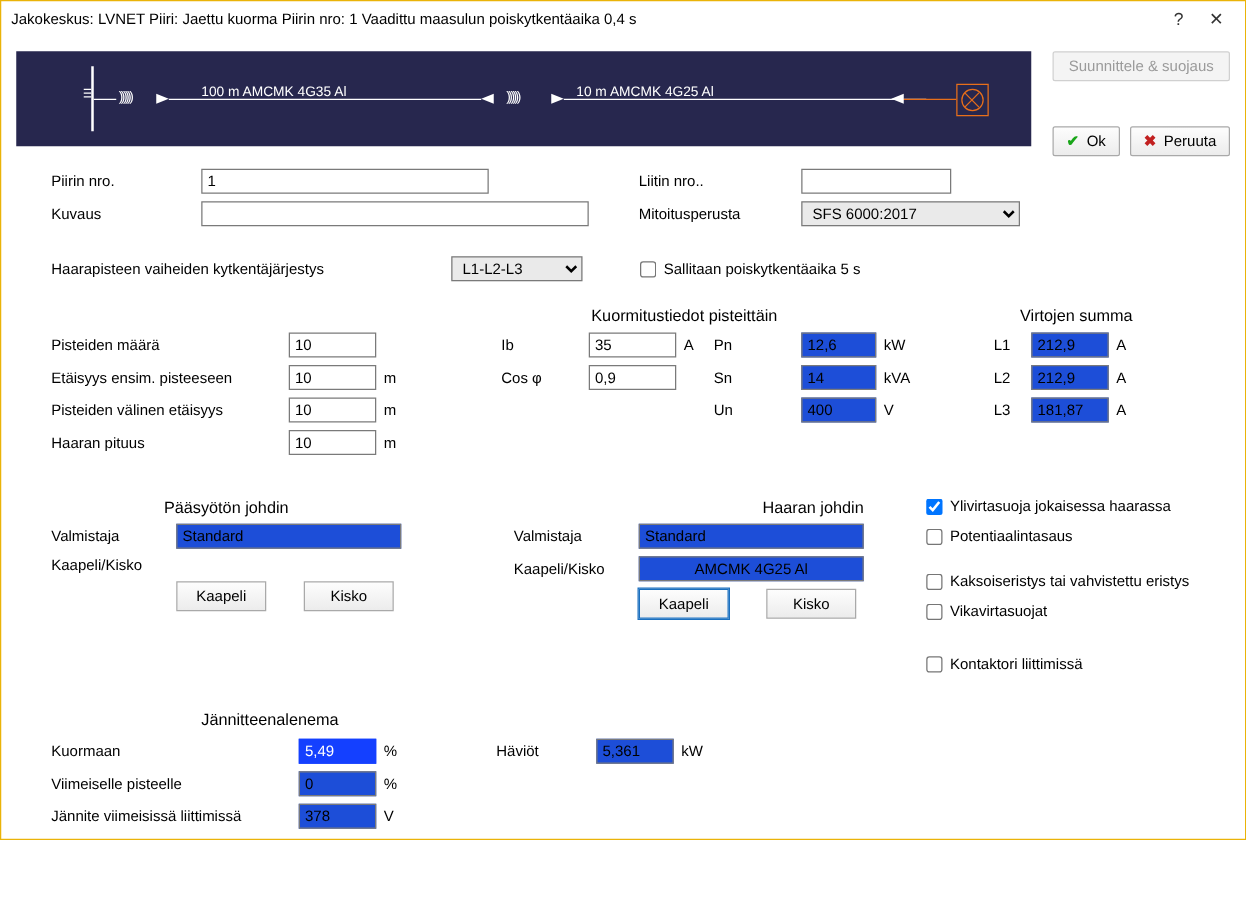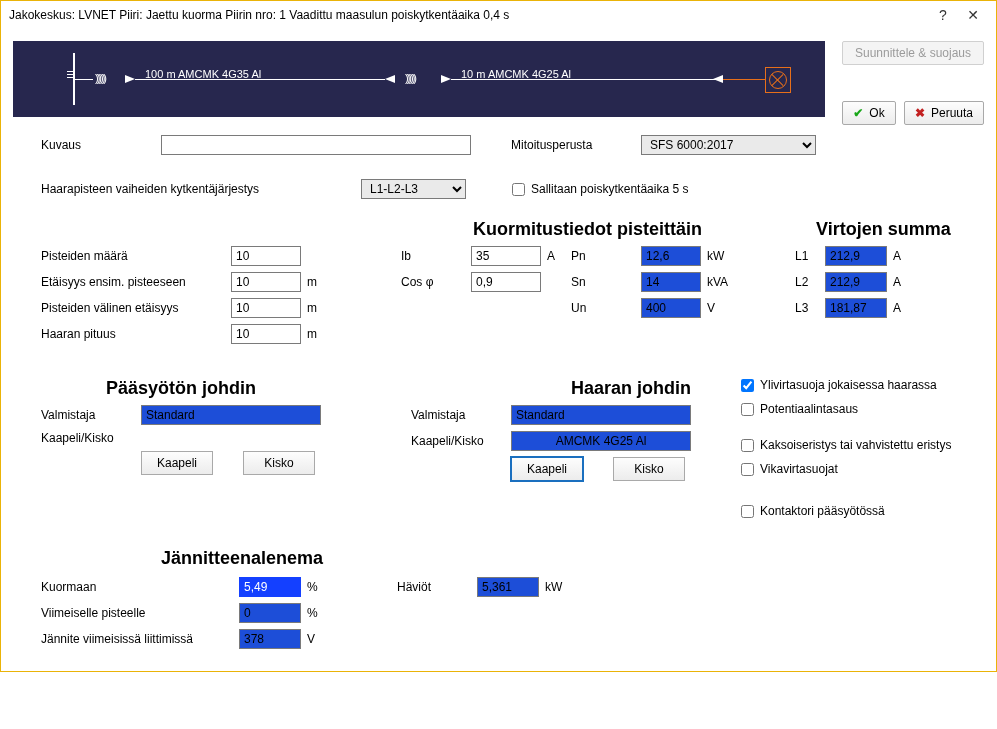--- a/index.html
+++ b/index.html
@@ -29,21 +29,21 @@
   .btn .ico{margin-right:6px;font-weight:bold}
   .btn .ico.ok{color:#19a619}
   .btn .ico.cancel{color:#c22020}
   .body{padding:18px 40px 0 40px}
   .row{display:flex;align-items:center;margin-bottom:6px}
   .lbl{display:inline-block}
   input.txt,select.sel{height:20px;border:1px solid #7a7a7a;font-family:inherit;font-size:12px;padding:0 4px;box-sizing:border-box;background:#fff}
   input.ro{background:#1d4ed8}
   input.hl{background:#1440ff;color:#fff;border-color:#1440ff}
   select.sel{background:#eaeaea}
-  .section-h{font-weight:bold;font-size:18px}
+  .section-h{font-weight:normal;font-size:13px}
   .chk{display:flex;align-items:center;margin-bottom:10px}
   .chk input{margin:0 6px 0 0}
   .selbtn{width:72px;height:24px;border:1px solid #a9a9a9;background:linear-gradient(#fdfdfd,#ececec);font-size:12px;cursor:default}
   .selbtn.active{border:1px solid #1a6fbf;outline:1px solid #1a6fbf}
   .unit{margin-left:6px}
   .grid{display:grid}
 </style>
 </head>
 <body>
 
@@ -61,21 +61,21 @@
       <div class="vlong" style="left:60px;top:12px;height:52px"></div>
       <div class="ticks" style="left:54px;top:28px">
           <span></span>
           <span></span>
           <span></span>
         </div>
 
       <div class="hline" style="left:62px;top:38px;width:18px"></div>
       <div class="coil" style="left:82px;top:31px">))))))</div>
       <div class="arrow-r" style="left:112px;top:34px"></div>
-      <div class="cable-label" style="left:132px;top:27px">100 m  AMCMK 4G35 Al</div>
+      <div class="cable-label" style="left:148px;top:27px">100 m  AMCMK 4G35 Al</div>
       <div class="hline" style="left:122px;top:38px;width:250px"></div>
 
       <div class="arrow-l" style="left:372px;top:34px"></div>
       <div class="coil" style="left:392px;top:31px">))))))</div>
       <div class="arrow-r" style="left:428px;top:34px"></div>
 
       <div class="cable-label" style="left:448px;top:27px">10 m  AMCMK 4G25 Al</div>
       <div class="hline" style="left:438px;top:38px;width:290px"></div>
       <div class="arrow-l" style="left:700px;top:34px"></div>
       <div class="hline" style="left:710px;top:38px;width:42px;background:#e86f1a"></div>
@@ -95,20 +95,27 @@
         <button class="btn" style="flex:1">
           <span class="ico cancel">✖</span>
           <span>Peruuta</span>
         </button>
       </div>
     </div>
   </div>
 
   <div class="body">
 
+    <div class="row">
+      <span class="lbl" style="width:120px">Piirin nro.</span>
+      <input class="txt" style="width: 230px;" value="1">
+      <span style="width:120px"></span>
+      <span class="lbl" style="width:130px">Liitin nro..</span>
+      <input class="txt" style="width: 120px;" value="">
+    </div>
 
     <div class="row">
       <span class="lbl" style="width:120px">Kuvaus</span>
       <input class="txt" style="width: 310px;" value="">
       <span style="width:40px"></span>
       <span class="lbl" style="width:130px">Mitoitusperusta</span>
       <select class="sel" style="width:175px">
         <option>SFS 6000:2017</option>
       </select>
     </div>
@@ -248,21 +255,21 @@
           <input type="checkbox" style="">
           <span>Kaksoiseristys tai vahvistettu eristys</span>
         </label>
         <label class="chk">
           <input type="checkbox" style="">
           <span>Vikavirtasuojat</span>
         </label>
         <div style="height:18px"></div>
         <label class="chk">
           <input type="checkbox" style="">
-          <span>Kontaktori pääsyötössä</span>
+          <span>Kontaktori liittimissä</span>
         </label>
       </div>
     </div>
 
     <div style="height:20px"></div>
 
     <div class="section-h" style="margin-left:120px;margin-bottom:8px">Jännitteenalenema</div>
 
     <div class="row">
       <span class="lbl" style="width:198px">Kuormaan</span>

